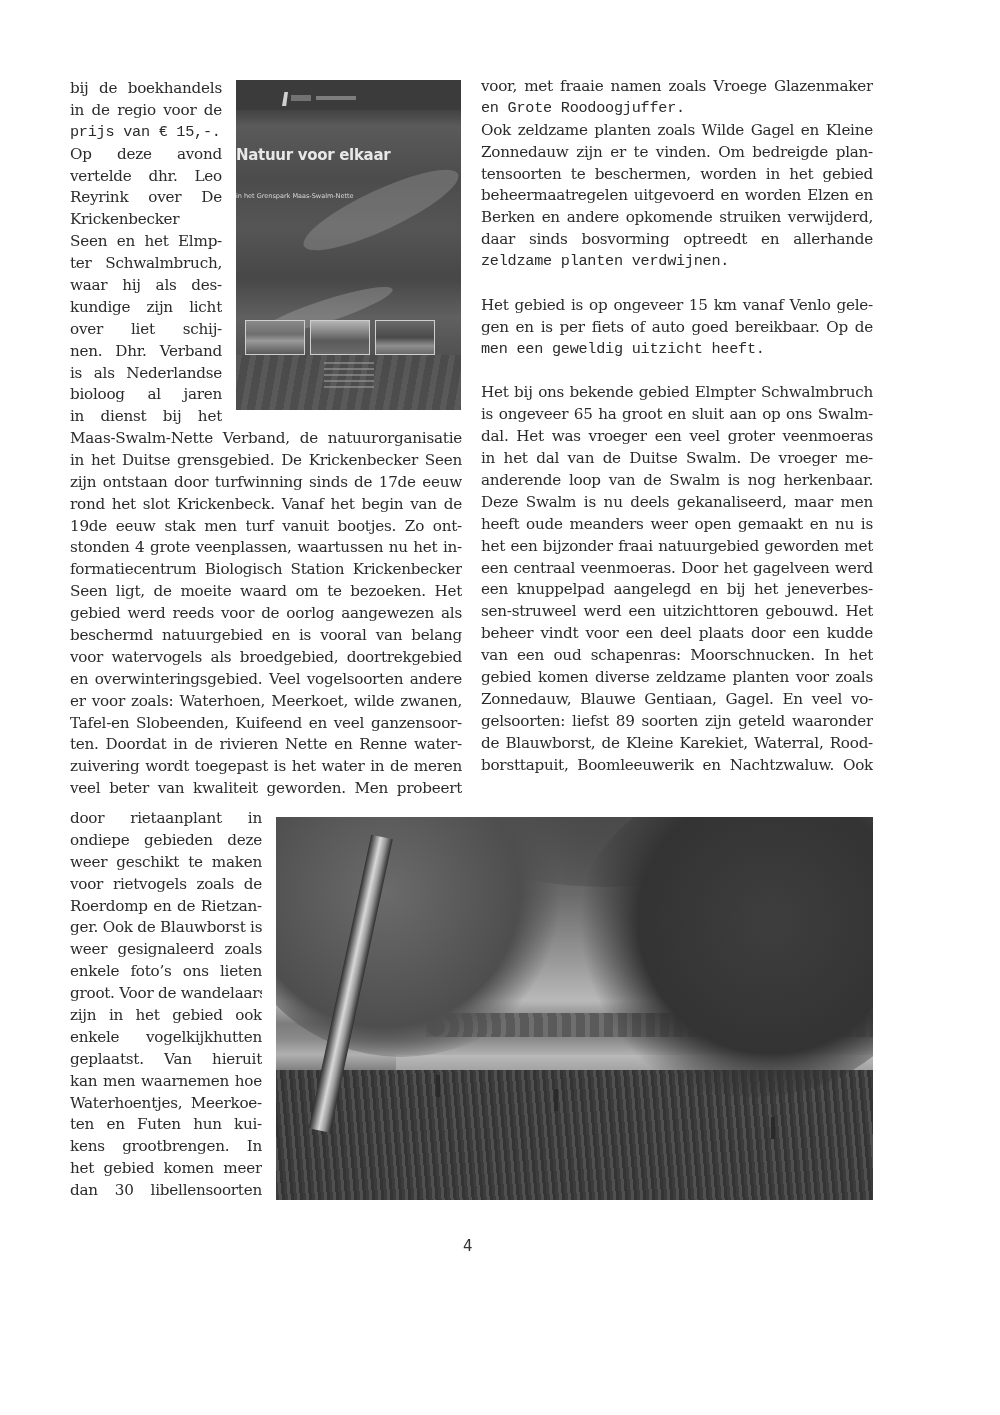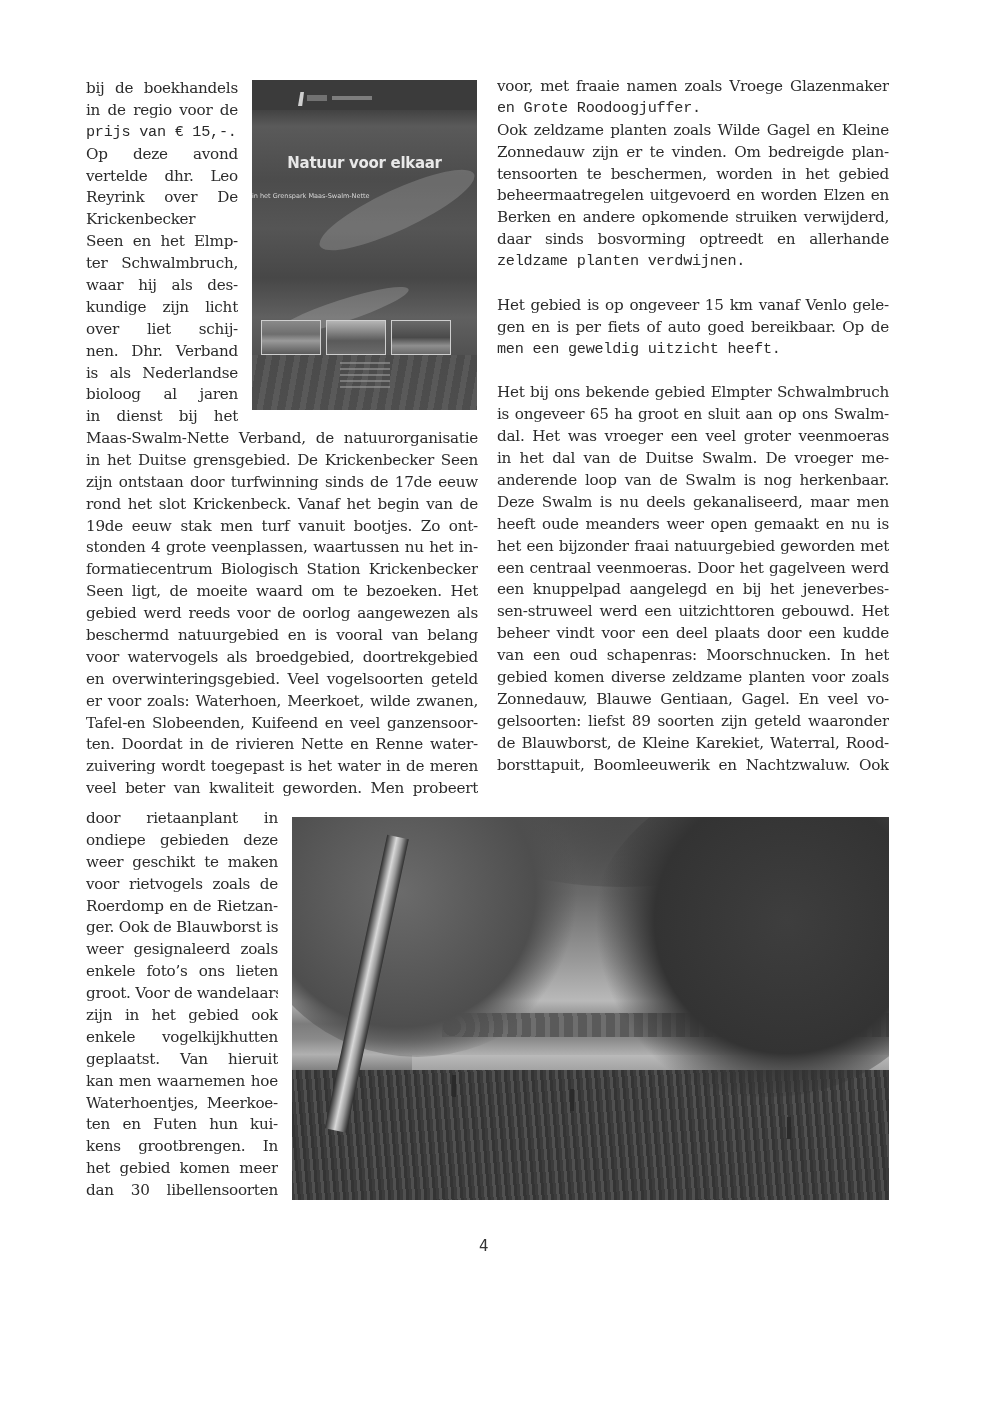--- a/index.html
+++ b/index.html
@@ -1,18 +1,18 @@
 <!DOCTYPE html>
 <html><head>
 <meta charset="utf-8">
 <style>
   html, body { margin: 0; padding: 0; background: #ffffff; }
   body { width: 1000px; height: 1415px; position: relative; overflow: hidden;
          font-family: "DejaVu Serif", "Liberation Serif", serif; color: #2b2b2b; }
-  .page { position: absolute; left: 0; top: 0; width: 804px; height: 1415px; margin-left: 16px; }
+  .page { position: absolute; left: 0; top: 0; width: 804px; height: 1415px; }
 
   .txt { position: absolute; font-size: 15.2px; line-height: 21.9px; letter-spacing: -0.25px; }
   .line { display: block; white-space: nowrap; text-align: justify; text-align-last: justify; height: 21.9px; overflow: hidden; }
   .line.last { text-align-last: left; font-family: Liberation Mono, monospace; }
 
   
   #left-narrow-top { left: 70px; top: 78px; width: 152px; }
   
   #left-wide { left: 70px; top: 428px; width: 392px; }
   
@@ -24,21 +24,21 @@
   
   #cover { position: absolute; left: 236px; top: 80px; width: 225px; height: 330px;
            background: linear-gradient(180deg, #4a4a4a 0%, #3d3d3d 8%, #5a5a5a 14%, #4c4c4c 30%, #555 45%, #474747 60%, #606060 72%, #4f4f4f 85%, #5c5c5c 100%);
            overflow: hidden; }
   #cover .band { position: absolute; left: 0; top: 0; width: 100%; height: 30px; background: #3b3b3b; }
   #cover .logo1 { position: absolute; left: 46px; top: 12px; width: 6px; height: 14px; background: #cfcfcf; clip-path: polygon(40% 0,100% 0,70% 100%,0 100%); }
   #cover .logo1t { position: absolute; left: 55px; top: 15px; width: 20px; height: 6px; background: #8a8a8a; opacity: .7; }
   #cover .logo2 { position: absolute; left: 80px; top: 16px; width: 40px; height: 4px; background: #9a9a9a; opacity: .7; }
   #cover .river { position: absolute; left: 60px; top: 110px; width: 170px; height: 40px; border-radius: 50%; background: rgba(200,200,200,.25); transform: rotate(-25deg); }
   #cover .river2 { position: absolute; left: 20px; top: 220px; width: 140px; height: 22px; border-radius: 50%; background: rgba(210,210,210,.25); transform: rotate(-18deg); }
-  #cover .title { position: absolute; left: 0; width: 100%; top: 74px; text-align: center; color: #e8e8e8;
+  #cover .title { position: absolute; left: 0; width: 100%; top: 66px; text-align: left; color: #e8e8e8;
                   font-family: "DejaVu Sans", "Liberation Sans", sans-serif; font-size: 15px; font-weight: bold; letter-spacing: -0.3px; }
   #cover .subtitle { position: absolute; left: 0; width: 100%; top: 112px; text-align: left; color: #d8d8d8;
                      font-family: "DejaVu Sans", "Liberation Sans", sans-serif; font-size: 6.5px; }
   #cover .thumbs { position: absolute; left: 9px; top: 240px; display: flex; gap: 5px; }
   #cover .thumb { width: 60px; height: 35px; border: 1.5px solid #cfcfcf; box-sizing: border-box; }
   #cover .t1 { background: linear-gradient(180deg, #8a8a8a 0%, #6e6e6e 40%, #9a9a9a 60%, #5a5a5a 100%); }
   #cover .t2 { background: linear-gradient(180deg, #b5b5b5 0%, #8a8a8a 30%, #5a5a5a 60%, #6a6a6a 100%); }
   #cover .t3 { background: linear-gradient(180deg, #6a6a6a 0%, #4a4a4a 50%, #8f8f8f 75%, #6a6a6a 100%); }
   #cover .caption { position: absolute; left: 88px; top: 282px; width: 50px; }
   #cover .caption div { height: 2px; margin-bottom: 4px; background: #9a9a9a; opacity: .6; }
@@ -111,21 +111,21 @@
       <span class="line">in het Duitse grensgebied. De Krickenbecker Seen</span>
       <span class="line">zijn ontstaan door turfwinning sinds de 17de eeuw</span>
       <span class="line">rond het slot Krickenbeck.  Vanaf het begin van de</span>
       <span class="line">19de eeuw stak men turf vanuit bootjes. Zo ont-</span>
       <span class="line">stonden 4 grote veenplassen, waartussen nu het in-</span>
       <span class="line">formatiecentrum Biologisch Station Krickenbecker</span>
       <span class="line">Seen ligt, de moeite waard om te bezoeken. Het</span>
       <span class="line">gebied werd reeds voor de oorlog aangewezen als</span>
       <span class="line">beschermd natuurgebied en is vooral van belang</span>
       <span class="line">voor watervogels als broedgebied, doortrekgebied</span>
-      <span class="line">en overwinteringsgebied. Veel vogelsoorten geteld</span>
+      <span class="line">en overwinteringsgebied. Veel vogelsoorten andere</span>
       <span class="line">er voor zoals: Waterhoen, Meerkoet, wilde zwanen,</span>
       <span class="line">Tafel-en Slobeenden, Kuifeend en veel ganzensoor-</span>
       <span class="line">ten. Doordat in de rivieren Nette en Renne water-</span>
       <span class="line">zuivering wordt toegepast is het water in de meren</span>
       <span class="line">veel beter van kwaliteit geworden. Men probeert</span>
     </div>
 
   <div id="left-narrow-bottom" class="txt">
       <span class="line">door rietaanplant in</span>
       <span class="line">ondiepe gebieden deze</span>

